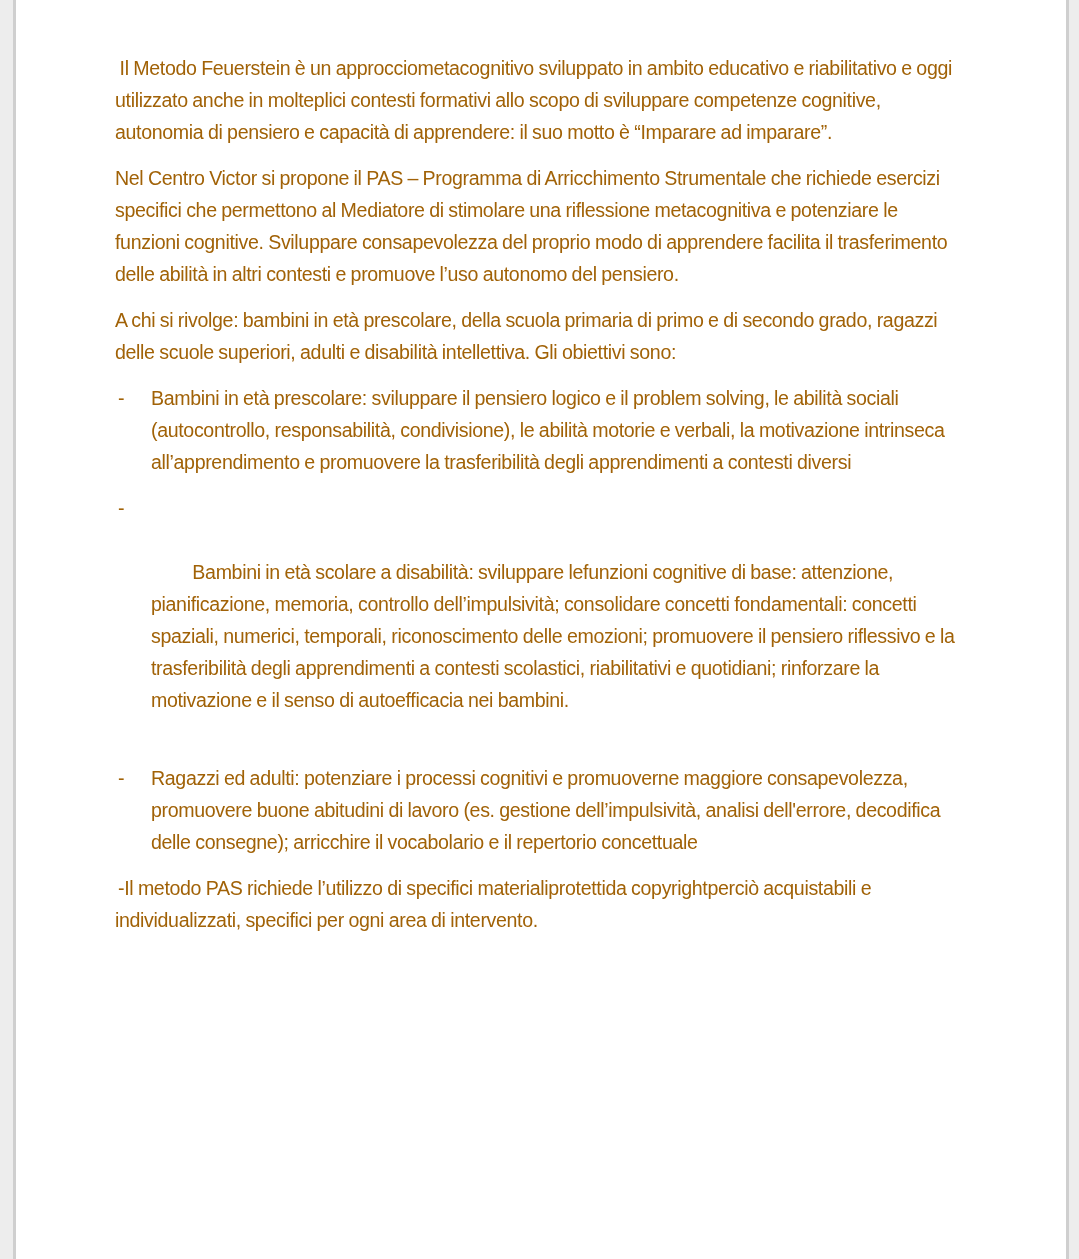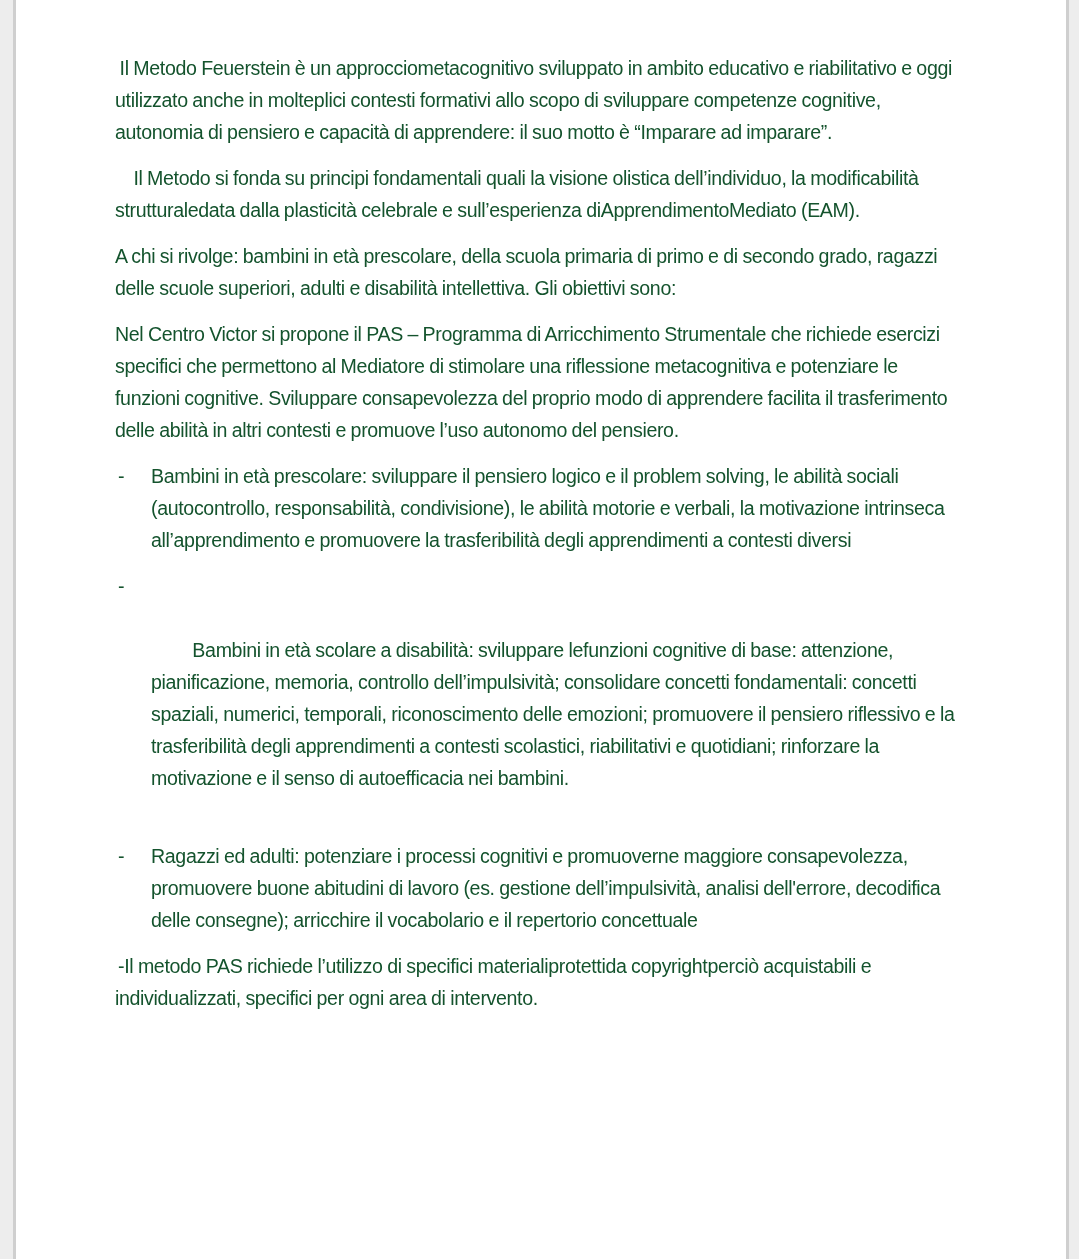--- a/index.html
+++ b/index.html
@@ -23,21 +23,21 @@
       background: #ffffff;
       border-left: 3px solid #cfcfcf;
       border-right: 3px solid #cfcfcf;
       box-sizing: content-box;
     }
     .content {
       position: absolute;
       left: 99px;
       top: 52px;
       width: 850px;
-      color: #14532d;
+      color: #a16207;
       font-size: 19.6px;
       line-height: 32px;
       letter-spacing: -0.35px;
       word-spacing: -0.5px;
     }
     .para {
       margin: 0 0 14px 0;
     }
     .bullet-list {
       list-style: none;
@@ -54,23 +54,22 @@
       left: 3px;
       top: 0;
     }
   </style>
 </head>
 <body>
 
 <div class="page">
   <div class="content">
     <p class="para" style="white-space: pre-wrap;"> Il Metodo Feuerstein è un approcciometacognitivo sviluppato in ambito educativo e riabilitativo e oggi utilizzato anche in molteplici contesti formativi allo scopo di sviluppare competenze cognitive, autonomia di pensiero e capacità di apprendere: il suo motto è “Imparare ad imparare”.</p>
-    <p class="para" style="white-space: pre-wrap;">    Il Metodo si fonda su principi fondamentali quali la visione olistica dell’individuo, la modificabilità strutturaledata dalla plasticità celebrale e sull’esperienza diApprendimentoMediato (EAM).</p>
+    <p class="para">Nel Centro Victor si propone il PAS – Programma di Arricchimento Strumentale che richiede esercizi specifici che permettono al Mediatore di stimolare una riflessione metacognitiva e potenziare le funzioni cognitive. Sviluppare consapevolezza del proprio modo di apprendere facilita il trasferimento delle abilità in altri contesti e promuove l’uso autonomo del pensiero.</p>
     <p class="para">A chi si rivolge: bambini in età prescolare, della scuola primaria di primo e di secondo grado, ragazzi delle scuole superiori, adulti e disabilità intellettiva. Gli obiettivi sono:</p>
-    <p class="para">Nel Centro Victor si propone il PAS – Programma di Arricchimento Strumentale che richiede esercizi specifici che permettono al Mediatore di stimolare una riflessione metacognitiva e potenziare le funzioni cognitive. Sviluppare consapevolezza del proprio modo di apprendere facilita il trasferimento delle abilità in altri contesti e promuove l’uso autonomo del pensiero.</p>
 
     <ul class="bullet-list">
       <li class="bullet-item">
         <span class="bullet-marker">-</span>
         <span>Bambini in età prescolare: sviluppare il pensiero logico e il problem solving, le abilità sociali (autocontrollo, responsabilità, condivisione), le abilità motorie e verbali, la motivazione intrinseca all’apprendimento e promuovere la trasferibilità degli apprendimenti a contesti diversi</span>
       </li>
       <li class="bullet-item" style="white-space: pre-wrap;">
         <span class="bullet-marker">-</span>
         <span> Bambini in età scolare a disabilità: sviluppare lefunzioni cognitive di base: attenzione, pianificazione, memoria, controllo dell’impulsività; consolidare concetti fondamentali: concetti spaziali, numerici, temporali, riconoscimento delle emozioni; promuovere il pensiero riflessivo e la trasferibilità degli apprendimenti a contesti scolastici, riabilitativi e quotidiani; rinforzare la motivazione e il senso di autoefficacia nei bambini.</span>
       </li>

